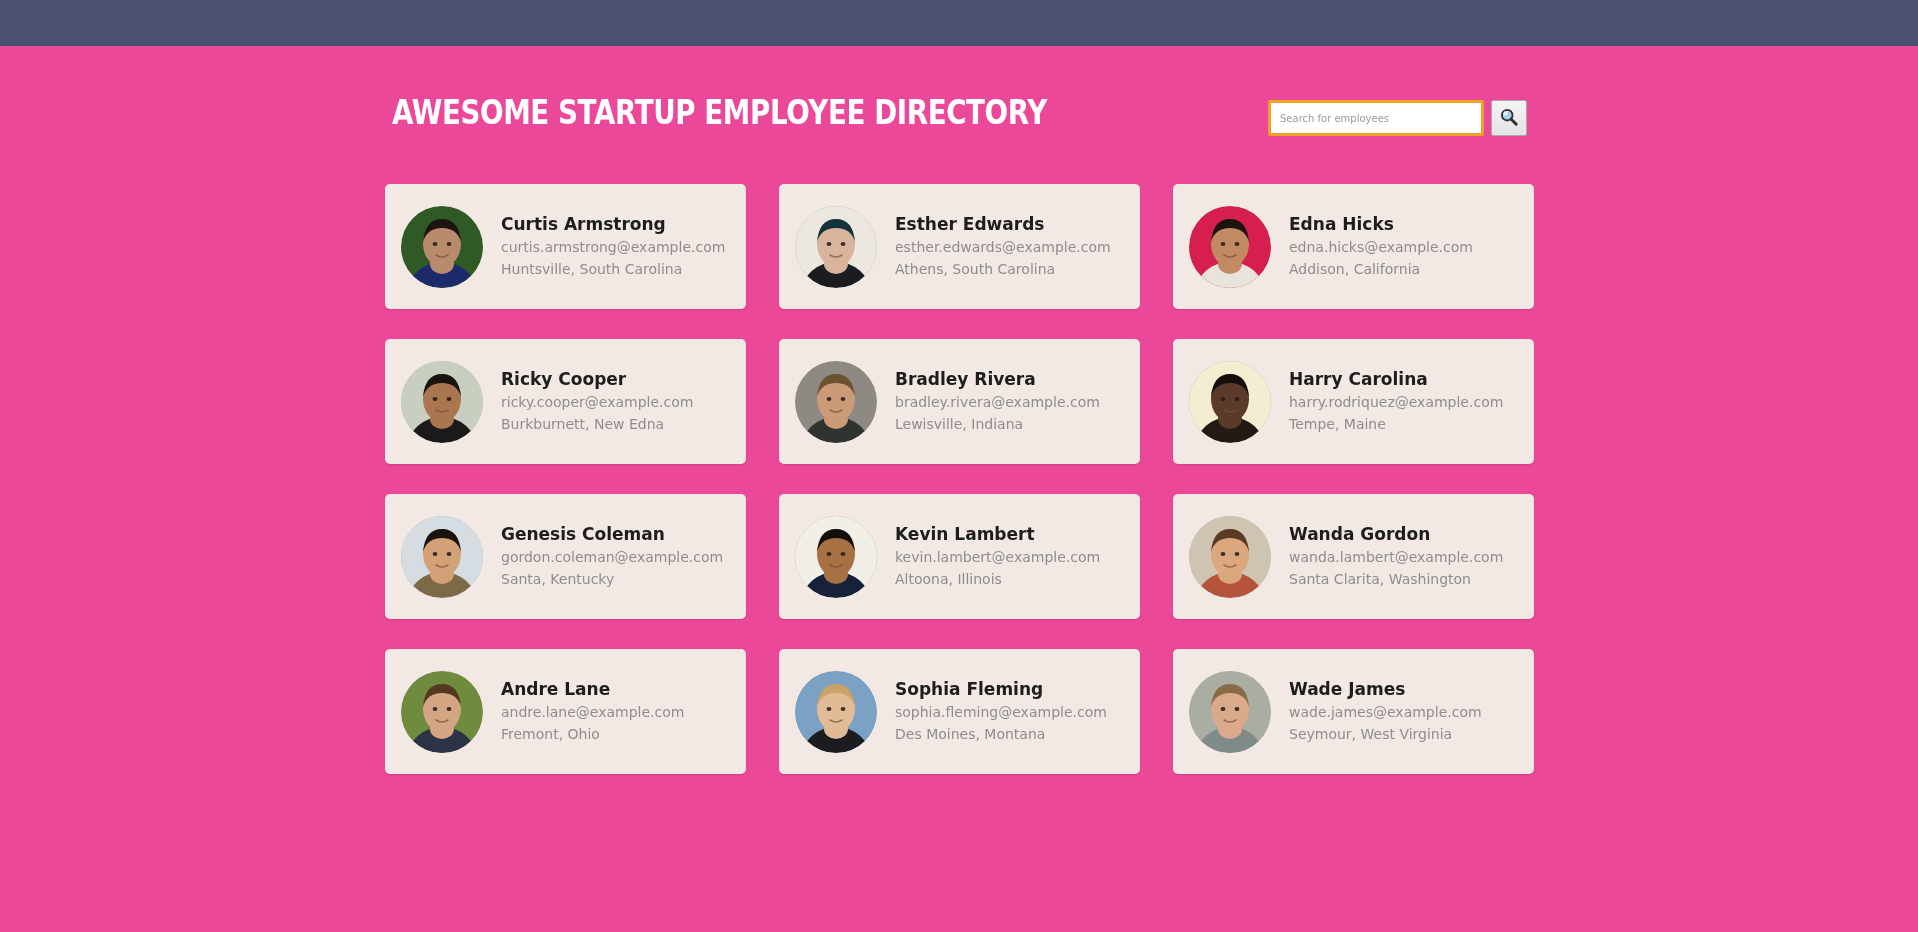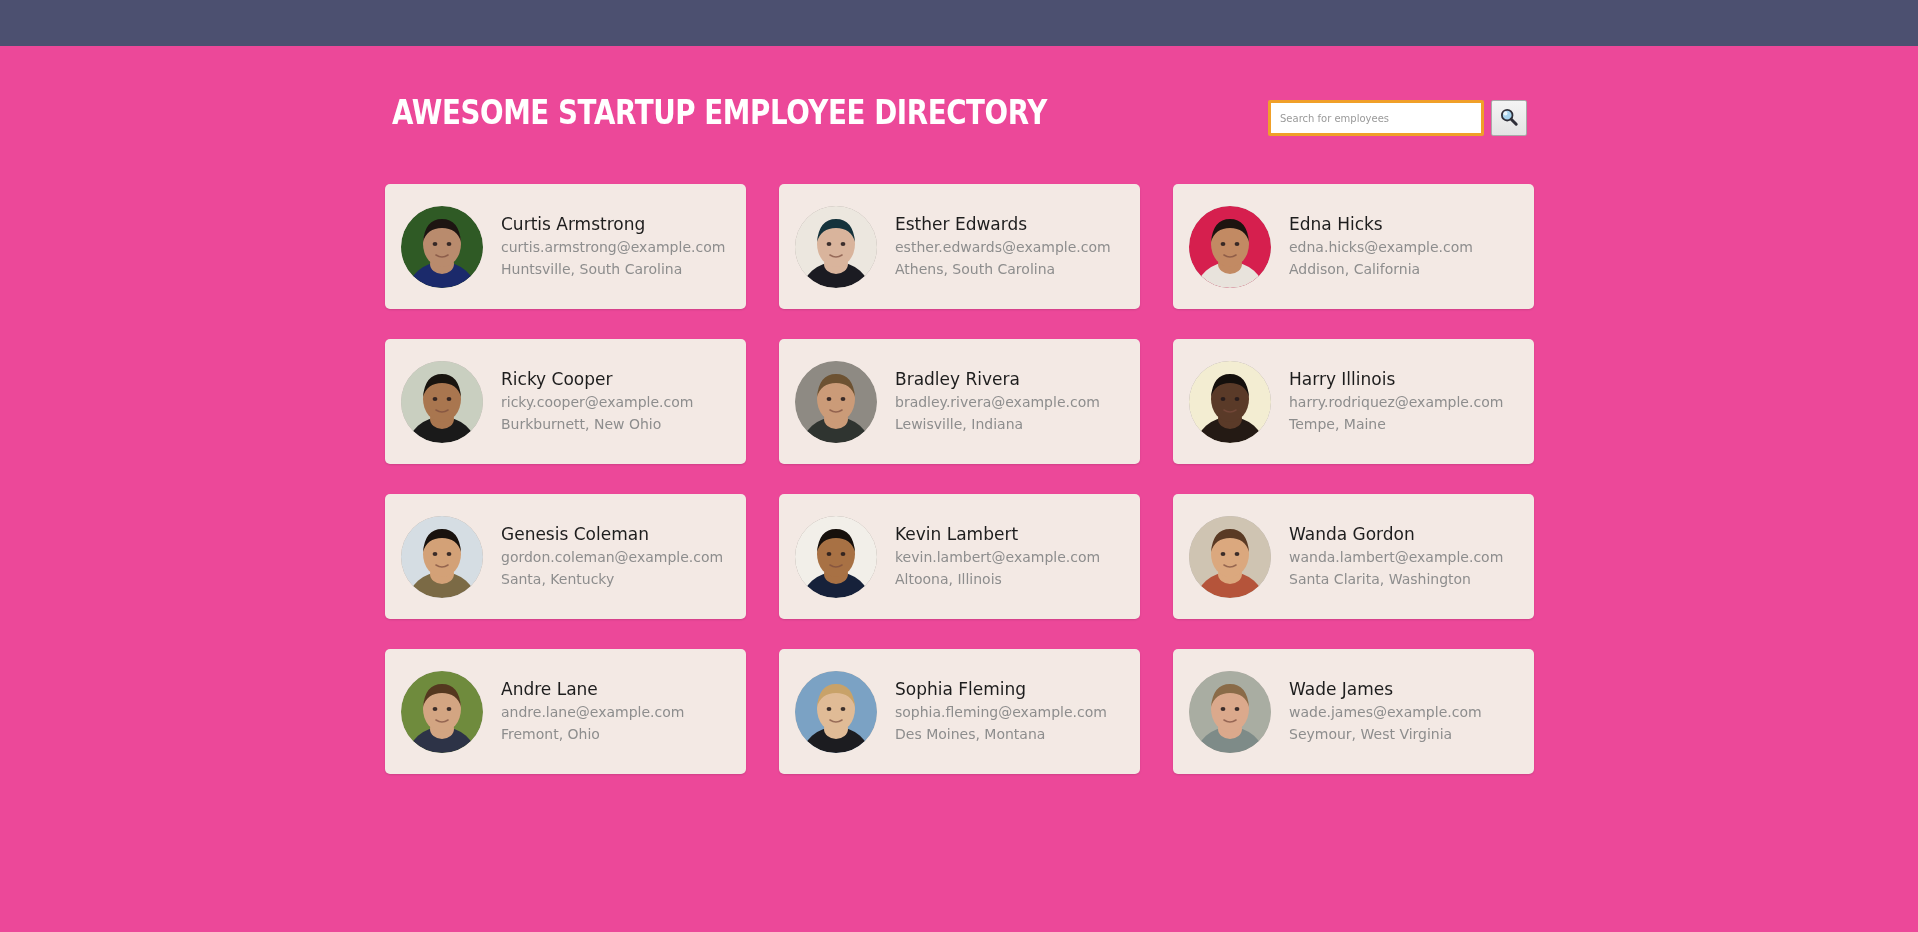--- a/index.html
+++ b/index.html
@@ -89,21 +89,21 @@
     margin-right: 18px;
     overflow: hidden;
     position: relative;
     background: #bdb6b0;
   }
   .avatar svg { display: block; width: 82px; height: 82px; }
   .info { min-width: 0; }
   .emp-name {
     font-family: "DejaVu Sans", sans-serif;
     font-size: 17px;
-    font-weight: normal;
+    font-weight: bold;
     color: #1d1d1d;
     line-height: 23px;
     white-space: nowrap;
   }
   .emp-email, .emp-location {
     font-family: "DejaVu Sans", sans-serif;
     font-size: 14px;
     color: #8d8d8d;
     line-height: 22px;
     white-space: nowrap;
@@ -231,21 +231,21 @@
       <ellipse cx="34" cy="38" rx="2.4" ry="1.9" fill="#20181a" opacity="0.85"></ellipse>
       <ellipse cx="48" cy="38" rx="2.4" ry="1.9" fill="#20181a" opacity="0.85"></ellipse>
       <path d="M35 49 Q41 53 47 49" stroke="#7a4b3d" stroke-width="1.6" fill="none" opacity="0.7" stroke-linecap="round"></path>
       <rect x="0" y="0" width="82" height="82" fill="url(#g3)" opacity="0"></rect>
     </g>
   </svg>
         </div>
     <div class="info">
       <div class="emp-name">Ricky Cooper</div>
       <div class="emp-email">ricky.cooper@example.com</div>
-      <div class="emp-location">Burkburnett, New Ohio</div>
+      <div class="emp-location">Burkburnett, New Edna</div>
     </div>
       </div>
       <div class="card">
     <div class="avatar">
   <svg viewBox="0 0 82 82">
     <defs>
       <clipPath id="clip4">
                 <circle cx="41" cy="41" r="41"></circle>
               </clipPath>
     </defs>
@@ -283,21 +283,21 @@
       <ellipse cx="41" cy="38" rx="19" ry="23" fill="#5a3a28"></ellipse>
       <path d="M22 36 Q24 13 41 13 Q58 13 60 36 Q56 22 41 22 Q26 22 22 36 Z" fill="#140f0c"></path>
       <ellipse cx="34" cy="38" rx="2.4" ry="1.9" fill="#20181a" opacity="0.85"></ellipse>
       <ellipse cx="48" cy="38" rx="2.4" ry="1.9" fill="#20181a" opacity="0.85"></ellipse>
       <path d="M35 49 Q41 53 47 49" stroke="#7a4b3d" stroke-width="1.6" fill="none" opacity="0.7" stroke-linecap="round"></path>
       <rect x="0" y="0" width="82" height="82" fill="url(#g5)" opacity="0"></rect>
     </g>
   </svg>
         </div>
     <div class="info">
-      <div class="emp-name">Harry Illinois</div>
+      <div class="emp-name">Harry Carolina</div>
       <div class="emp-email">harry.rodriquez@example.com</div>
       <div class="emp-location">Tempe, Maine</div>
     </div>
       </div>
       <div class="card">
     <div class="avatar">
   <svg viewBox="0 0 82 82">
     <defs>
       <clipPath id="clip6">
                 <circle cx="41" cy="41" r="41"></circle>

